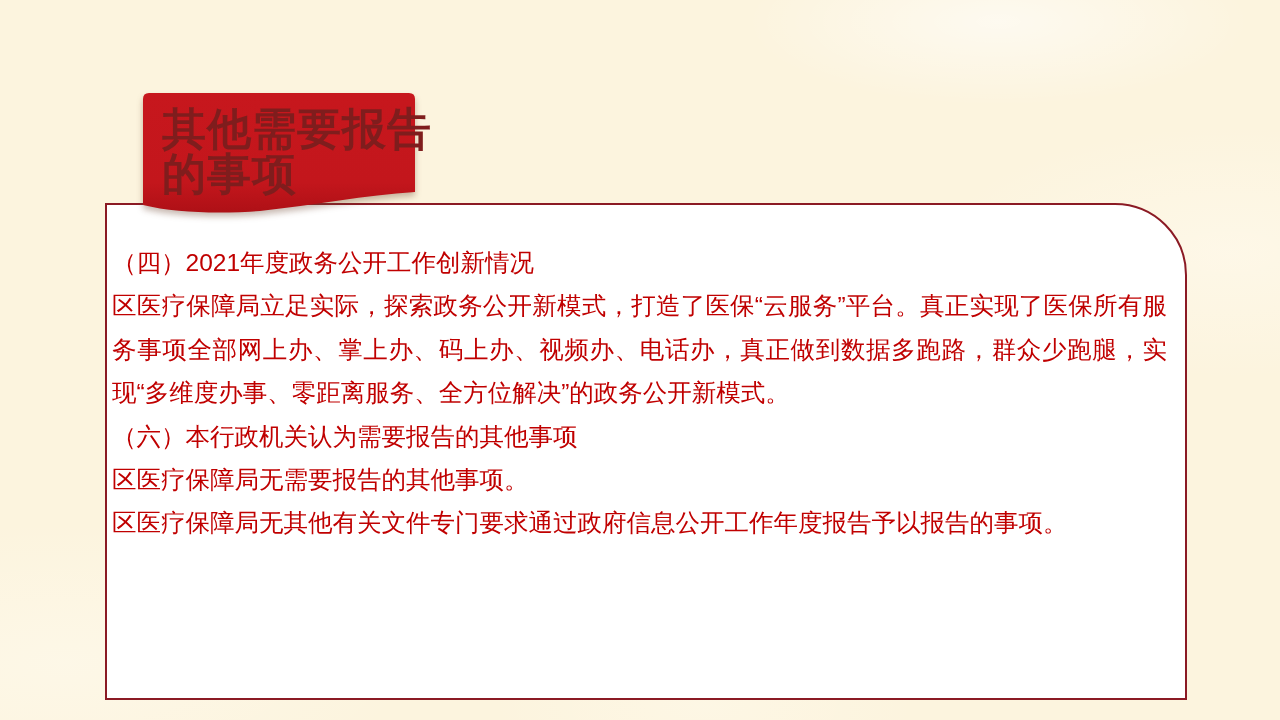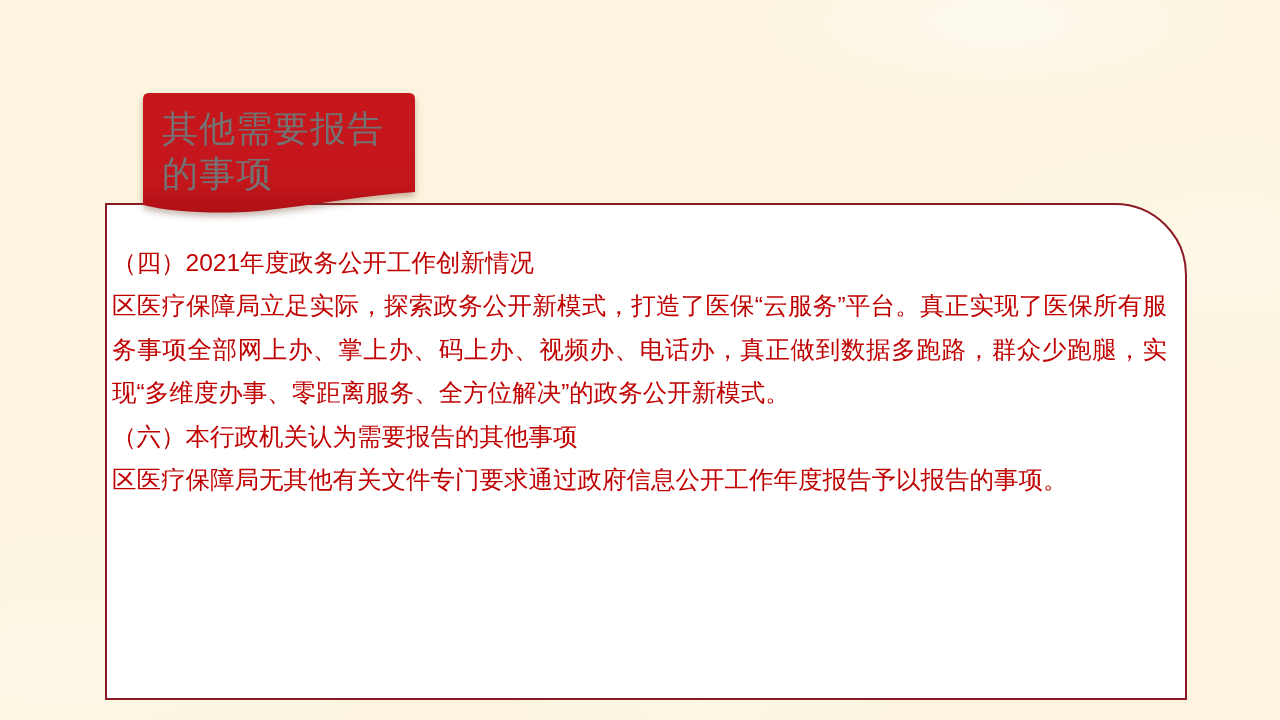--- a/index.html
+++ b/index.html
@@ -60,41 +60,42 @@
   .title-tab svg {
     position: absolute;
     left: 0;
     top: 0;
     filter: drop-shadow(0 4px 3px rgba(110, 70, 50, 0.38));
   }
   .tab-text {
     position: absolute;
     left: 19px;
     top: 13px;
-    color: #737373;
-    font-weight: normal;
-    font-size: 36px;
+    color: #7f1d1d;
+    font-weight: bold;
+    font-size: 44px;
     line-height: 45px;
     letter-spacing: 1px;
     white-space: nowrap;
   }
 </style>
 </head>
 <body>
 
 <div class="slide">
 
   <div class="bg-texture"></div>
 
   <div class="content-card"></div>
 
   <div class="card-text">
     <p>（四）2021年度政务公开工作创新情况</p>
     <p>区医疗保障局立足实际，探索政务公开新模式，打造了医保“云服务”平台。真正实现了医保所有服务事项全部网上办、掌上办、码上办、视频办、电话办，真正做到数据多跑路，群众少跑腿，实现“多维度办事、零距离服务、全方位解决”的政务公开新模式。</p>
     <p>（六）本行政机关认为需要报告的其他事项</p>
+    <p>区医疗保障局无需要报告的其他事项。</p>
     <p>区医疗保障局无其他有关文件专门要求通过政府信息公开工作年度报告予以报告的事项。</p>
   </div>
 
   <div class="title-tab">
     <svg width="272" height="125" viewBox="0 0 272 125">
       <defs>
         <linearGradient id="tabGrad" x1="0" y1="0" x2="0" y2="1">
           <stop offset="0" stop-color="#C7171D"></stop>
           <stop offset="0.75" stop-color="#C3161C"></stop>
           <stop offset="1" stop-color="#AE1016"></stop>

